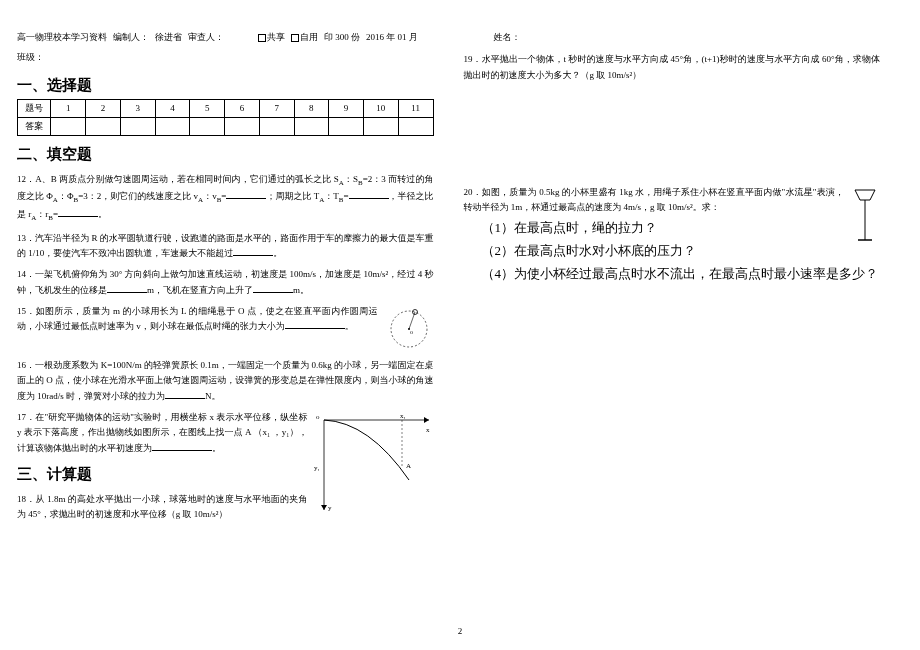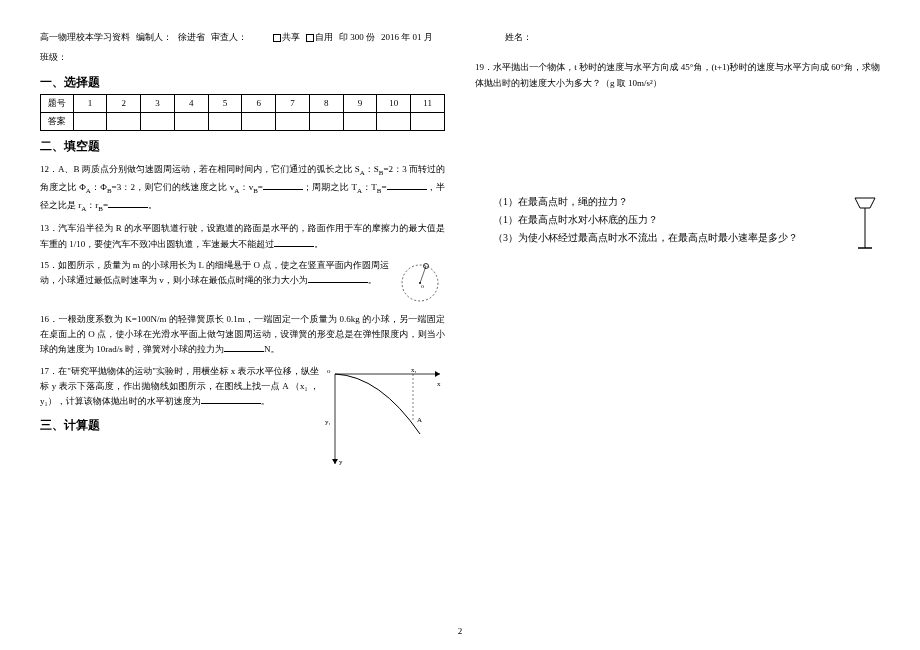--- a/index.html
+++ b/index.html
@@ -9,42 +9,42 @@
       background: #fff;
       font-family: "SimSun", "宋体", serif;
       font-size: 10px;
       line-height: 1.6;
       color: #000;
       position: relative;
       overflow: hidden;
     }
     .page {
       display: flex;
-      padding: 30px 40px 20px 40px;
+      padding: 30px 40px 20px 17px;
       gap: 30px;
     }
     .col {
       flex: 1;
       min-width: 0;
     }
     .header-line {
       font-size: 9px;
       margin-bottom: 8px;
       display: flex;
       gap: 6px;
       flex-wrap: wrap;
     }
     .right-header {
       font-size: 9px;
-      margin-bottom: 16px;
+      margin-bottom: 8px;
       margin-left: 30px;
     }
     .section-title {
       font-weight: bold;
-      font-size: 12px;
+      font-size: 15px;
       margin: 4px 0 2px 0;
     }
     table.answer {
       border-collapse: collapse;
       width: 100%;
       margin: 2px 0 6px 0;
     }
     table.answer td {
       border: 1px solid #000;
       height: 18px;
@@ -97,35 +97,35 @@
     }
     .page-num {
       position: absolute;
       bottom: 12px;
       left: 50%;
       transform: translateX(-50%);
       font-size: 9px;
     }
     .sublist {
       margin-left: 18px;
-      font-size: 10px;
+      font-size: 13px;
       line-height: 1.8;
     }
   </style>
 </head>
 <body>
 
 <div class="page">
   <div class="col">
     <div class="header-line">
       <span>高一物理校本学习资料</span>
       <span>编制人：</span>
       <span>徐进省</span>
       <span>审查人：</span>
-      <span style="margin-left:20px"><span class="checkbox"></span><span>共享</span></span>
+      <span style="margin-left:28px"><span class="checkbox"></span><span>共享</span></span>
       <span><span class="checkbox"></span><span>自用</span></span>
       <span>印 300 份</span>
       <span>2016 年 01 月</span>
       <span>班级：</span>
     </div>
 
     <div class="section-title">一、选择题</div>
     <table class="answer">
       <tbody>
           <tr>
@@ -162,20 +162,23 @@
     <div class="section-title">二、填空题</div>
 
     <div class="q">
       <span>12．A、B 两质点分别做匀速圆周运动，若在相同时间内，它们通过的弧长之比 S</span><span class="sub">A</span>：S<span class="sub">B</span><span>=2：3 而转过的角度之比 Φ</span><span class="sub">A</span>：Φ<span class="sub">B</span><span>=3：2，则它们的线速度之比 v</span><span class="sub">A</span>：v<span class="sub">B</span>=<span class="blank"></span><span>；周期之比 T</span><span class="sub">A</span>：T<span class="sub">B</span>=<span class="blank"></span><span>，半径之比是 r</span><span class="sub">A</span>：r<span class="sub">B</span>=<span class="blank"></span><span>。</span>
     </div>
 
     <div class="q">
       <span>13．汽车沿半径为 R 的水平圆轨道行驶，设跑道的路面是水平的，路面作用于车的摩擦力的最大值是车重的 1/10，要使汽车不致冲出圆轨道，车速最大不能超过</span><span class="blank"></span><span>。</span>
     </div>
 
+    <div class="q">
+      <span>14．一架飞机俯仰角为 30° 方向斜向上做匀加速直线运动，初速度是 100m/s，加速度是 10m/s²，经过 4 秒钟，飞机发生的位移是</span><span class="blank"></span><span>m，飞机在竖直方向上升了</span><span class="blank"></span><span>m。</span>
+    </div>
 
     <div class="q">
       <svg class="circle-diagram" viewBox="0 0 50 50">
         <circle cx="25" cy="25" r="18" fill="none" stroke="#000" stroke-width="0.6" stroke-dasharray="2 2"></circle>
         <circle cx="25" cy="25" r="1" fill="#000"></circle>
         <line x1="25" y1="25" x2="31" y2="8" stroke="#000" stroke-width="0.6"></line>
         <circle cx="31" cy="8" r="2.5" fill="none" stroke="#000" stroke-width="0.8"></circle>
         <text x="26" y="30" font-size="6">o</text>
       </svg>
       <span>15．如图所示，质量为 m 的小球用长为 L 的细绳悬于 O 点，使之在竖直平面内作圆周运动，小球通过最低点时速率为 v，则小球在最低点时绳的张力大小为</span><span class="blank" style="min-width:60px"></span><span>。</span>
@@ -198,39 +201,41 @@
         <text x="14" y="100" font-size="7">y</text>
         <text x="86" y="8" font-size="7">x₁</text>
         <text x="92" y="58" font-size="7">A</text>
         <text x="0" y="60" font-size="7">y₁</text>
       </svg>
       <span>17．在"研究平抛物体的运动"实验时，用横坐标 x 表示水平位移，纵坐标 y 表示下落高度，作出抛物线如图所示，在图线上找一点 A （x₁ ，y₁），计算该物体抛出时的水平初速度为</span><span class="blank" style="min-width:60px"></span><span>。</span>
     </div>
 
     <div class="section-title" style="clear:none">三、计算题</div>
 
+    <div class="q">18．从 1.8m 的高处水平抛出一小球，球落地时的速度与水平地面的夹角为 45°，求抛出时的初速度和水平位移（g 取 10m/s²）</div>
   </div>
 
   <div class="col">
     <div class="right-header">姓名：</div>
 
     <div class="q" style="margin-top:1px">19．水平抛出一个物体，t 秒时的速度与水平方向成 45°角，(t+1)秒时的速度与水平方向成 60°角，求物体抛出时的初速度大小为多大？（g 取 10m/s²）</div>
 
     <div style="height:90px"></div>
 
     <div class="q">
       <svg class="cup-diagram" viewBox="0 0 30 60">
         <path d="M 5 5 L 10 15 L 20 15 L 25 5 Z" fill="none" stroke="#000" stroke-width="1"></path>
         <line x1="15" y1="15" x2="15" y2="55" stroke="#000" stroke-width="1"></line>
         <line x1="8" y1="55" x2="22" y2="55" stroke="#000" stroke-width="1.5"></line>
       </svg>
+      <span>20．如图，质量为 0.5kg 的小杯里盛有 1kg 水，用绳子系住小杯在竖直平面内做"水流星"表演，转动半径为 1m，杯通过最高点的速度为 4m/s，g 取 10m/s²。求：</span>
       <div class="sublist">
         <div>（1）在最高点时，绳的拉力？</div>
-        <div>（1）在最高点时水对小杯底的压力？</div>
-        <div>（3）为使小杯经过最高点时水不流出，在最高点时最小速率是多少？</div>
+        <div>（2）在最高点时水对小杯底的压力？</div>
+        <div>（4）为使小杯经过最高点时水不流出，在最高点时最小速率是多少？</div>
       </div>
     </div>
 
     <div style="height:70px;clear:both"></div>
 
   </div>
 </div>
 
 <div class="page-num">2</div>
 

